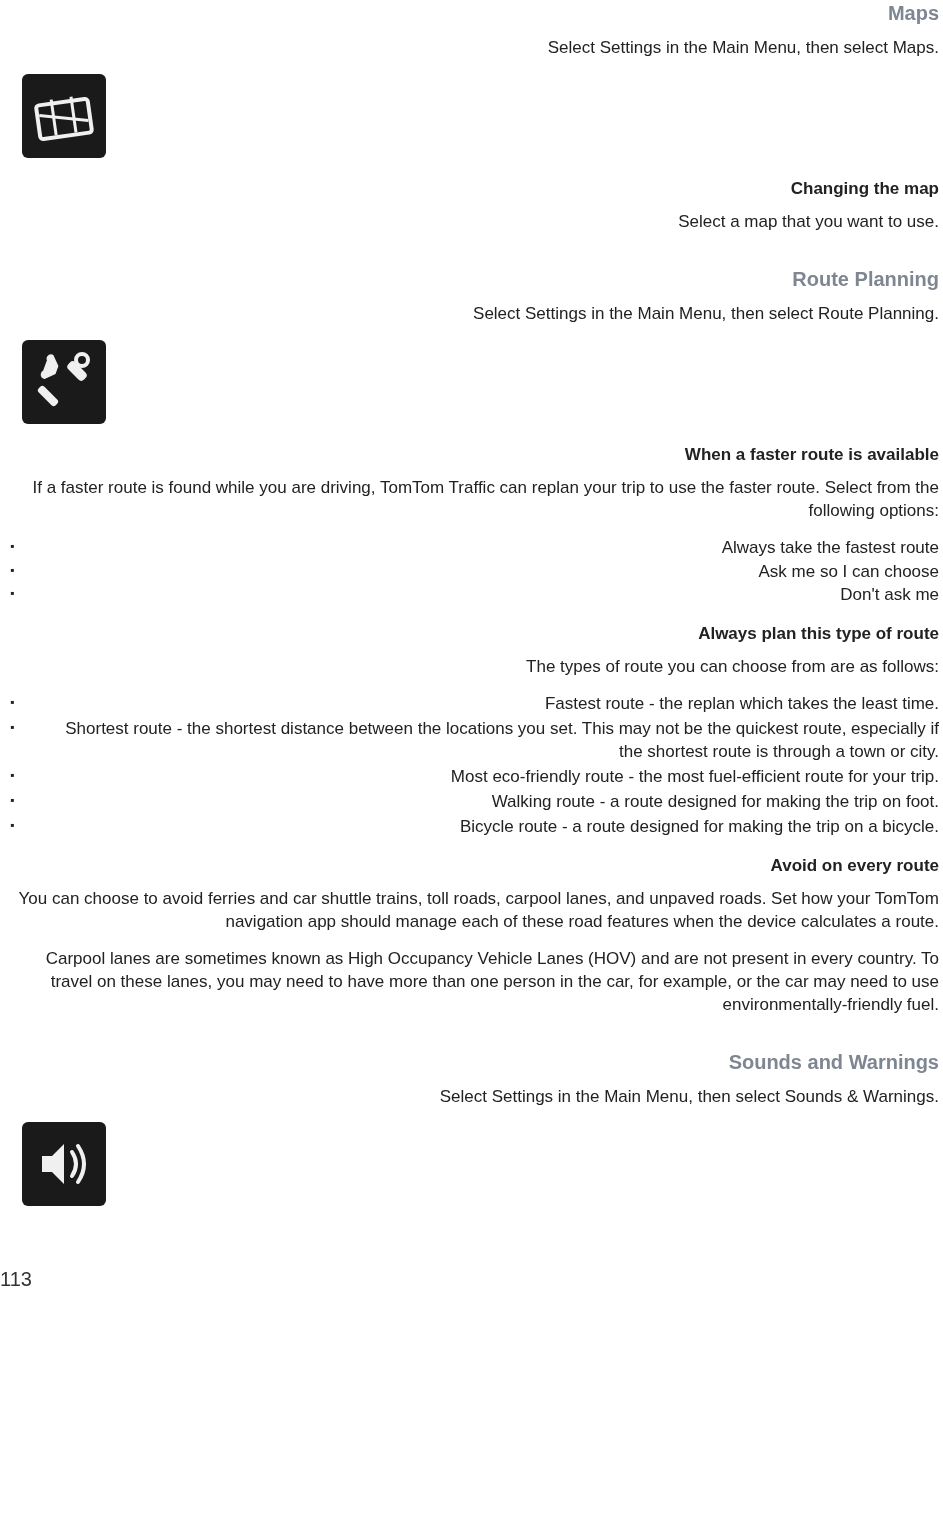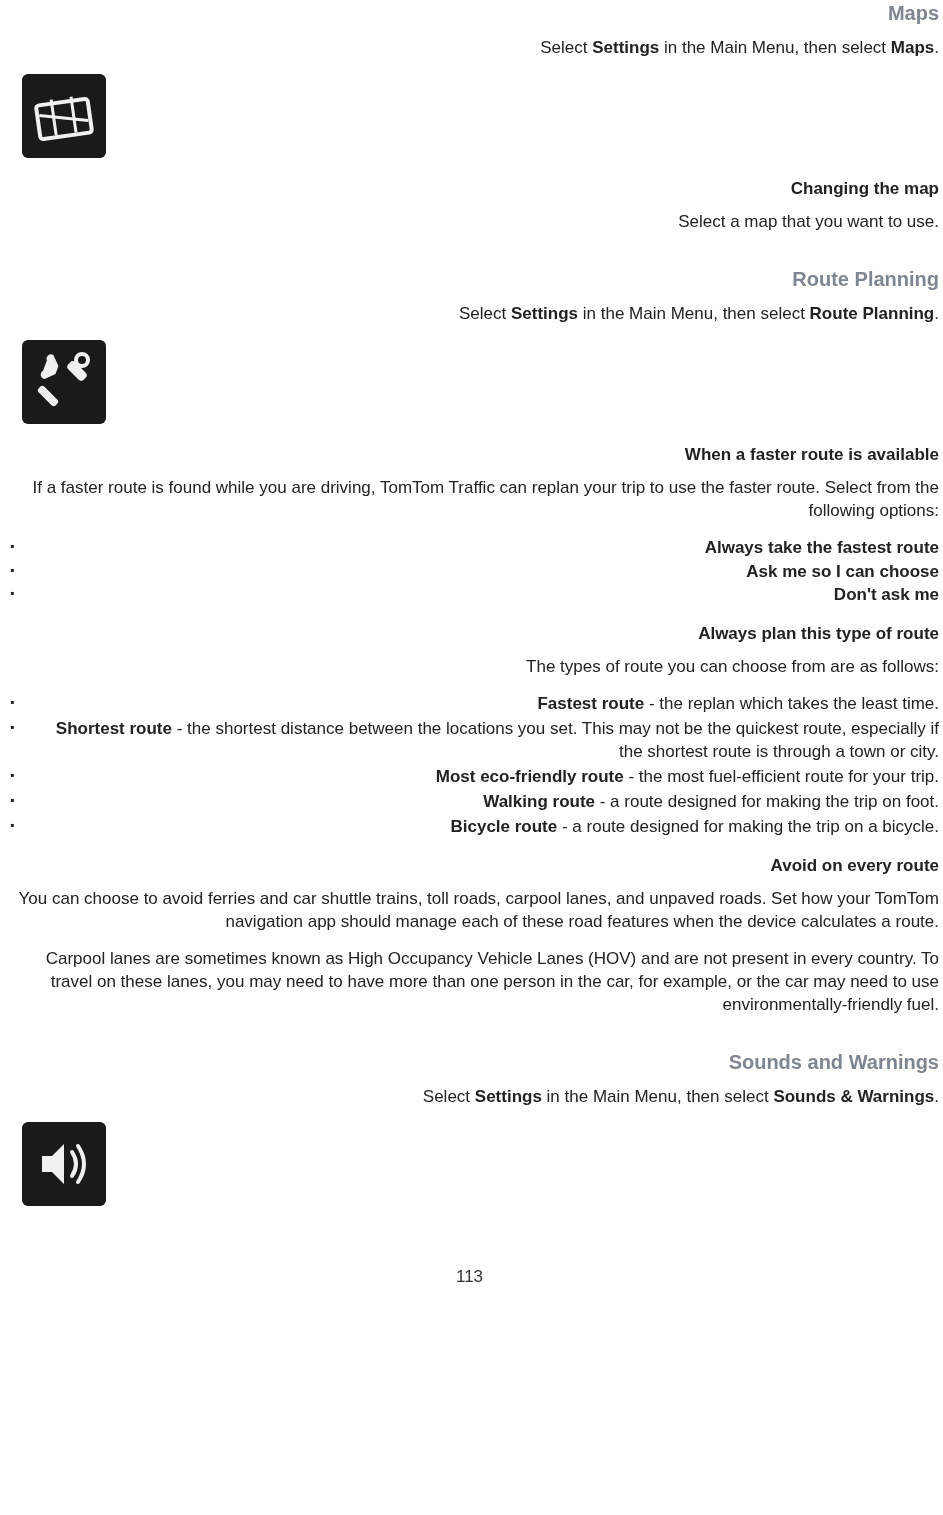--- a/index.html
+++ b/index.html
@@ -18,21 +18,21 @@
   h2.section {
     color: #7e8691;
     font-size: 20px;
     font-weight: bold;
     margin: 0 0 10px 0;
   }
   p {
     margin: 0 0 14px 0;
   }
   .bold {
-    font-weight: bold;
+    font-weight: normal;
     margin-top: 39px;
   }
   .icon-box {
     width: 84px;
     height: 84px;
     background: #1a1a1a;
     border-radius: 6px;
     margin: 8px 0 20px 18px;
     display: flex;
     align-items: center;
@@ -57,22 +57,22 @@
     content: "▪";
     position: absolute;
     left: 6px;
     top: 1px;
     font-size: 12px;
     color: #222;
   }
   ul.bullets.tight li { margin: 1px 0; }
   .spacer-sm { height: 18px; }
   .page-num {
-    text-align: center;
-    font-size: 17px;
+    text-align: left;
+    font-size: 20px;
     color: #333;
     padding: 40px 4px 6px 0;
   }
   .svg-icon { width: 64px; height: 64px; }
 </style>
 </head>
 <body>
 
 <div class="page">
 

